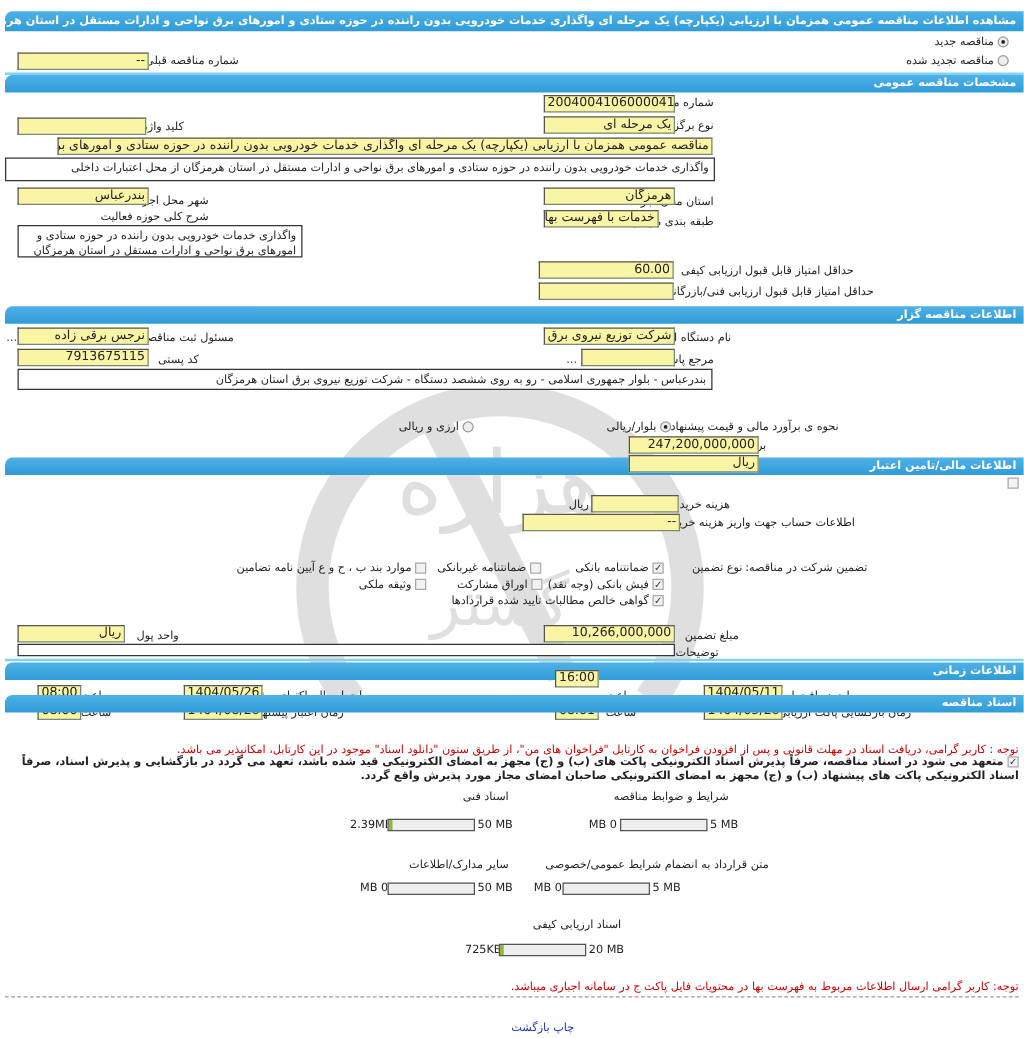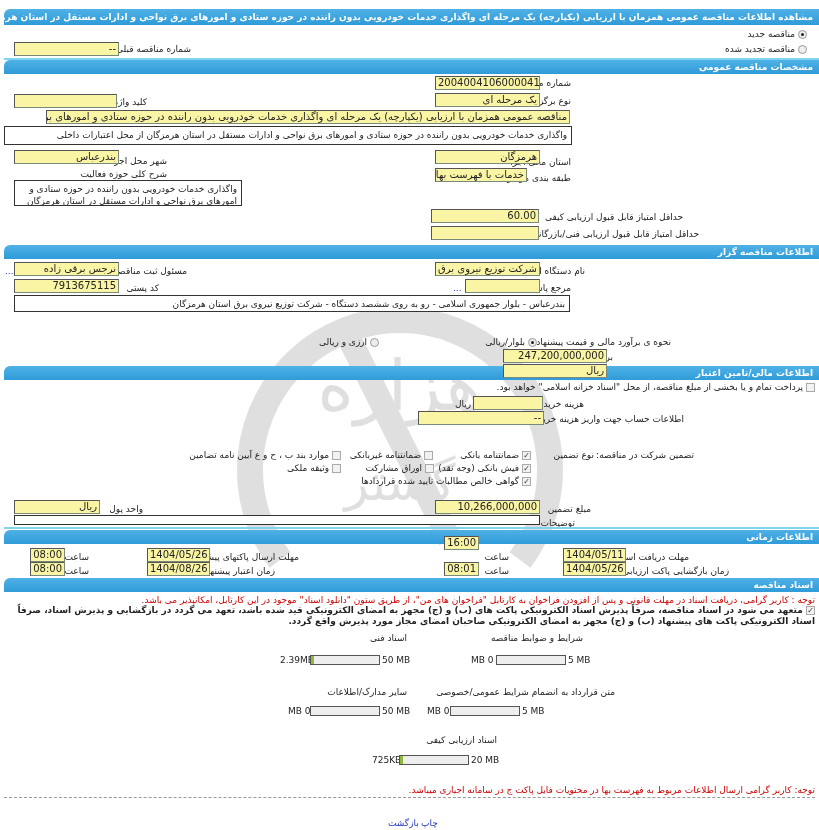--- a/index.html
+++ b/index.html
@@ -125,21 +125,20 @@
   <span>ارزی و ریالی</span>
 </div>
 
 <div class="lbl" style="right:206px;top:351px;">برآورد مالی</div>
 <div class="fld ltr" style="left:503px;top:349px;width:104px;">247,200,000,000</div>
 <div class="lbl" style="right:214px;top:366px;">واحد پول</div>
 <div class="fld" style="left:503px;top:364px;width:104px;">ریال</div>
 
 <div class="lbl" style="right:4px;top:381px;">
   <span class="chk"></span>
-  <span>پرداخت تمام و یا بخشی از مبلغ مناقصه، از محل "اسناد خزانه اسلامی" خواهد بود.</span>
 </div>
 
 <div class="lbl" style="right:235px;top:398px;">هزینه خرید اسناد</div>
 <div class="fld" style="left:473px;top:396px;width:70px;"></div>
 <div class="lbl" style="left:455px;top:398px;">ریال</div>
 
 <div class="lbl" style="right:135px;top:413px;">اطلاعات حساب جهت واریز هزینه خرید اسناد</div>
 <div class="fld" style="left:418px;top:411px;width:126px;">--</div>
 
 <div class="lbl" style="right:125px;top:449px;">تضمین شرکت در مناقصه:</div>
@@ -199,21 +198,21 @@
 <div class="lbl" style="right:90px;top:565px;">زمان بازگشایی پاکت ارزیابی کیفی</div>
 <div class="fld ltr" style="left:563px;top:562px;width:63px;">1404/05/26</div>
 <div class="lbl" style="right:310px;top:565px;">ساعت</div>
 <div class="fld ltr" style="left:444px;top:562px;width:35px;">08:01</div>
 
 <div class="lbl" style="right:544px;top:565px;">زمان اعتبار پیشنهاد</div>
 <div class="fld ltr" style="left:147px;top:562px;width:63px;">1404/08/26</div>
 <div class="lbl" style="right:730px;top:565px;">ساعت</div>
 <div class="fld ltr" style="left:30px;top:562px;width:35px;">08:00</div>
 
-<div class="bar" style="top:578px;">
+<div class="bar" style="top:556px;">
   <span>اسناد مناقصه</span>
 </div>
 <div class="lbl red" style="right:4px;top:594px;width:815px;overflow:hidden;">توجه : کاربر گرامی، دریافت اسناد در مهلت قانونی و پس از افزودن فراخوان به کارتابل "فراخوان های من"، از طریق ستون "دانلود اسناد" موجود در این کارتابل، امکانپذیر می باشد.</div>
 <div class="abs" style="right:4px;top:605px;width:808px;font-size:9px;line-height:11px;font-weight:bold;">
   <span class="chk">✓</span>
   <span>متعهد می شود در اسناد مناقصه، صرفاً پذیرش اسناد الکترونیکی پاکت های (ب) و (ج) مجهز به امضای الکترونیکی قید شده باشد، تعهد می گردد در بازگشایی و پذیرش اسناد، صرفاً اسناد الکترونیکی پاکت های پیشنهاد (ب) و (ج) مجهز به امضای الکترونیکی صاحبان امضای مجاز مورد پذیرش واقع گردد.</span>
 </div>
 
 <div class="lbl" style="right:236px;top:632px;">شرایط و ضوابط مناقصه</div>
 <div class="lbl" style="left:471px;top:654px;">0 MB</div>
@@ -246,16 +245,16 @@
 <div class="lbl" style="right:322px;top:734px;">اسناد ارزیابی کیفی</div>
 <div class="lbl" style="left:372px;top:754px;">725KB</div>
 <div class="prog" style="left:399px;top:755px;width:70px;">
     <div class="fill" style="width:4%;"></div>
   </div>
 <div class="lbl" style="left:471px;top:754px;direction:ltr;">20 MB</div>
 
 <div class="lbl red" style="right:4px;top:784px;">توجه: کاربر گرامی ارسال اطلاعات مربوط به فهرست بها در محتویات فایل پاکت ج در سامانه اجباری میباشد.</div>
 <div class="dash" style="top:797px;"></div>
 
-<div class="lbl link" style="left:388px;top:817px;font-family:Liberation Serif, serif;">
+<div class="lbl link" style="left:409px;top:817px;">
   <span>چاپ</span>
   <span>بازگشت</span>
 </div>
 
 </body></html>

